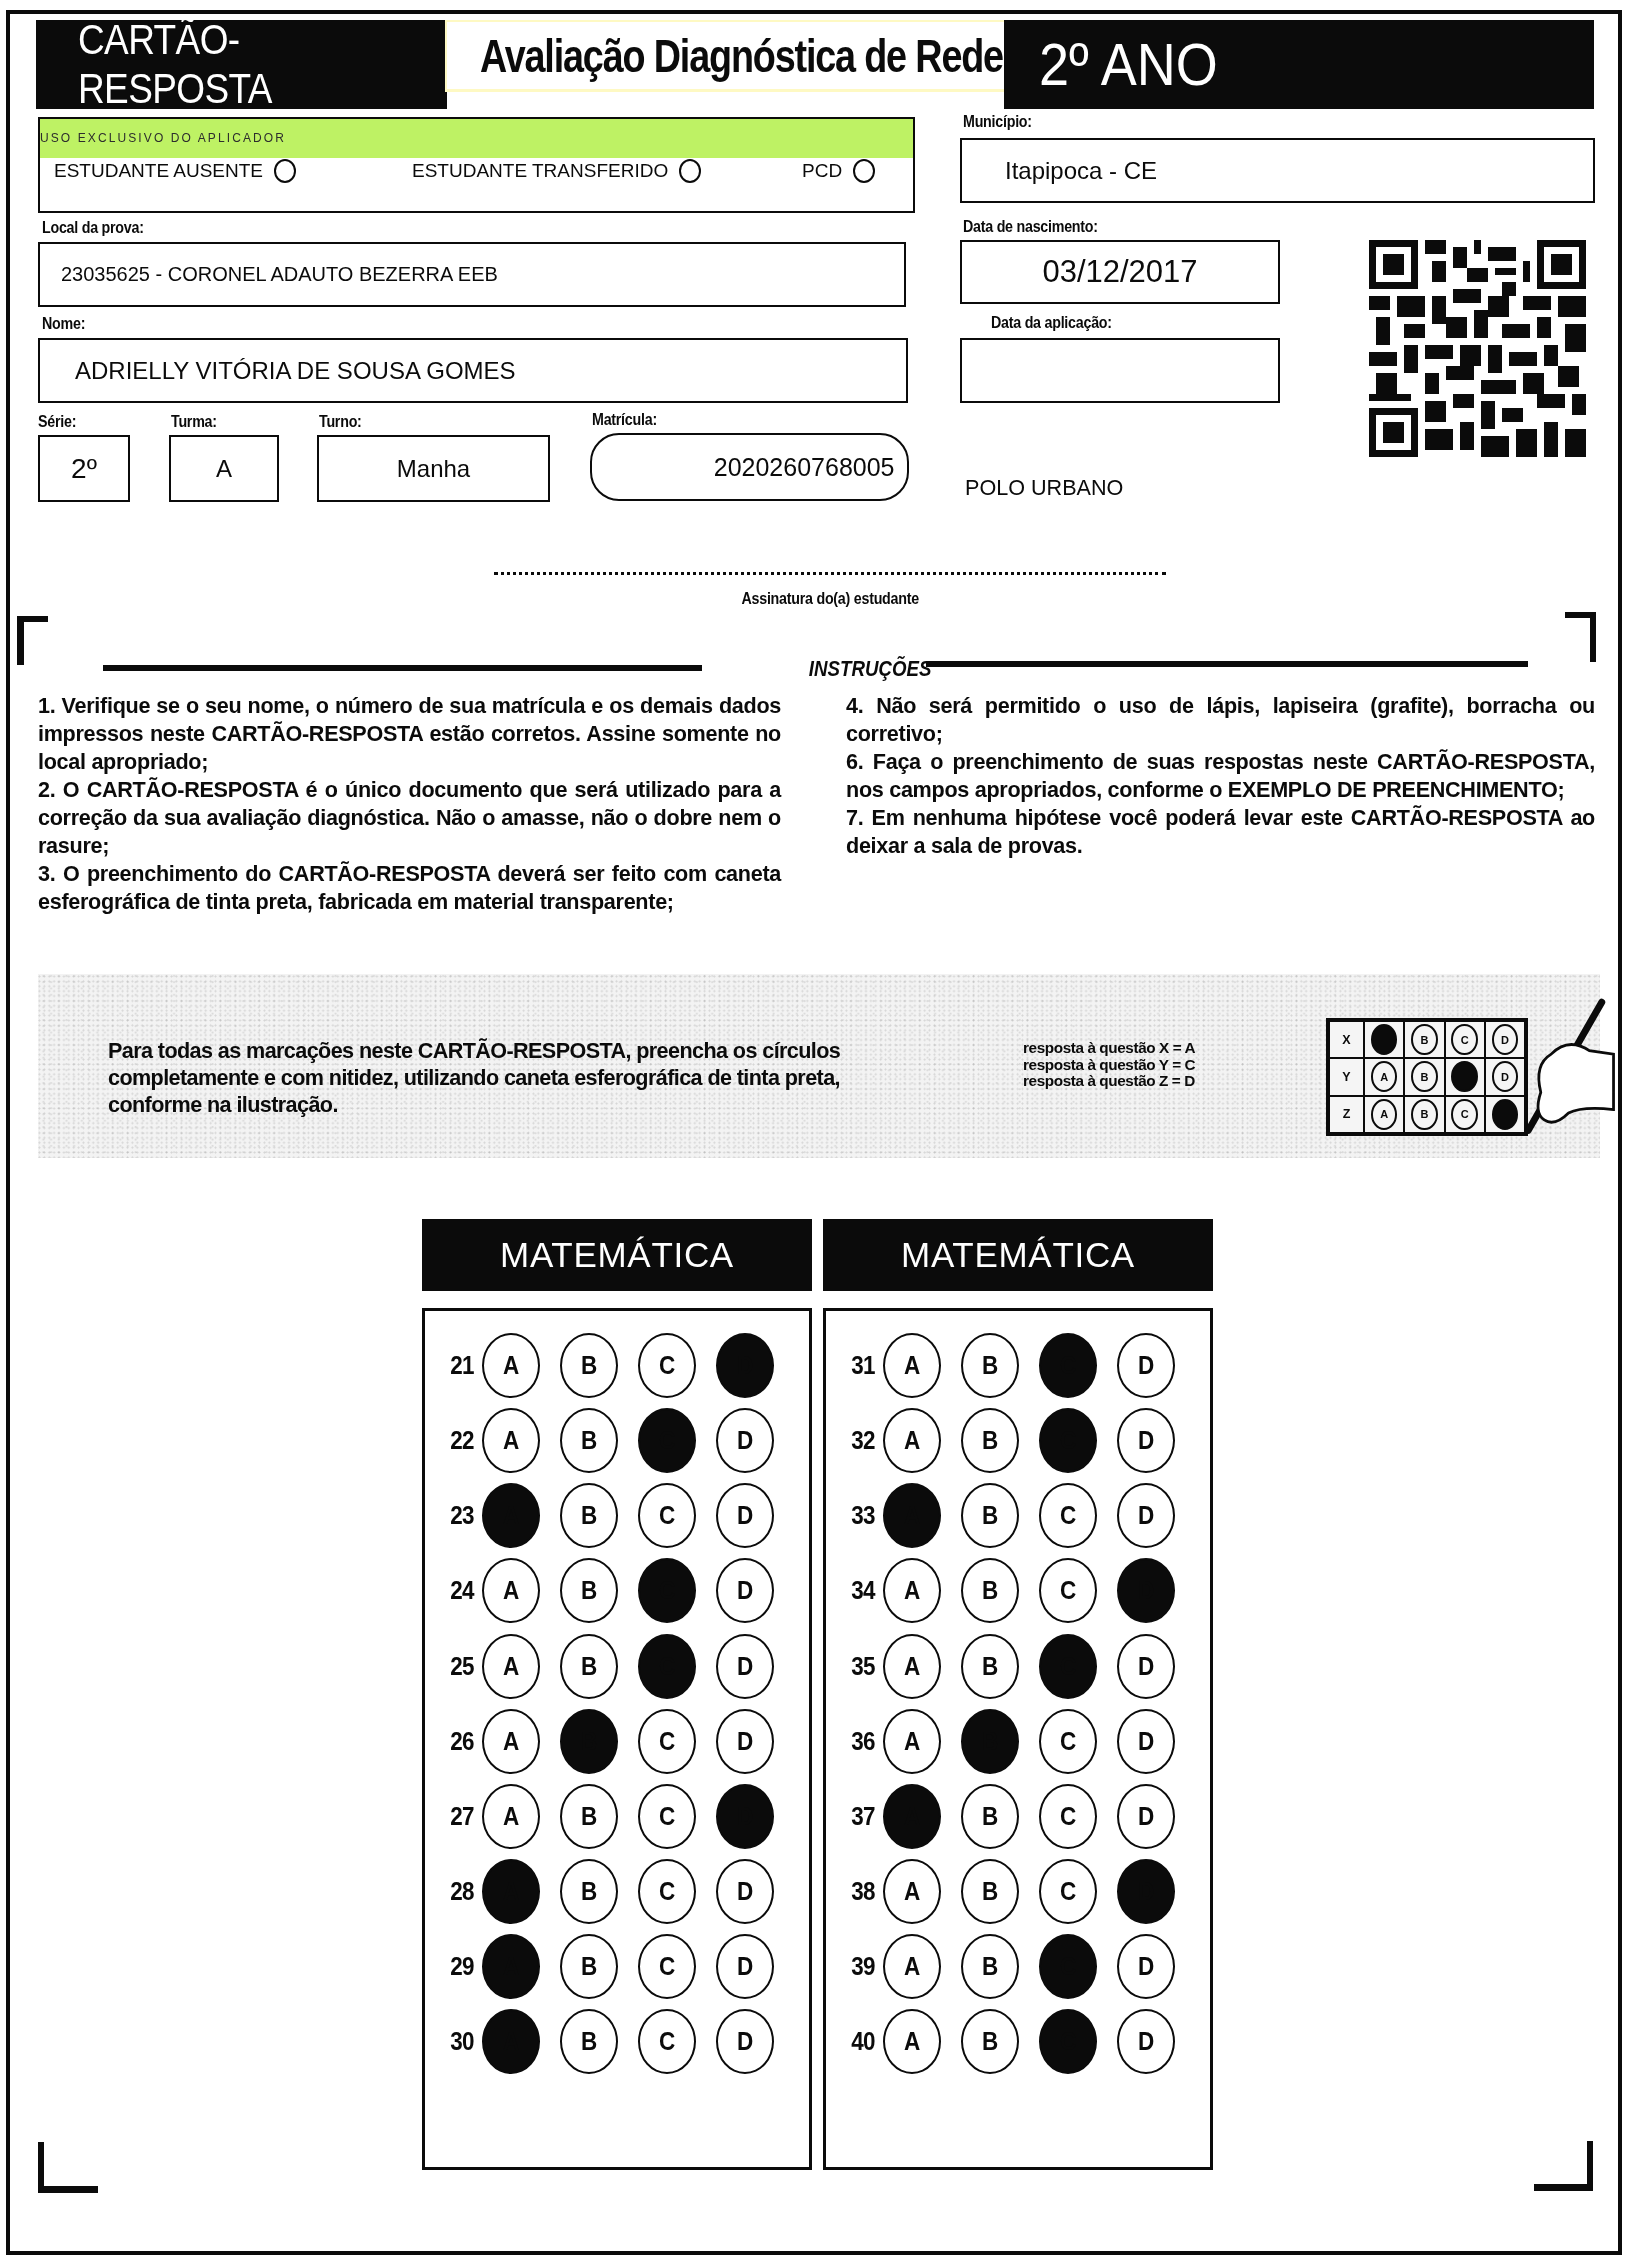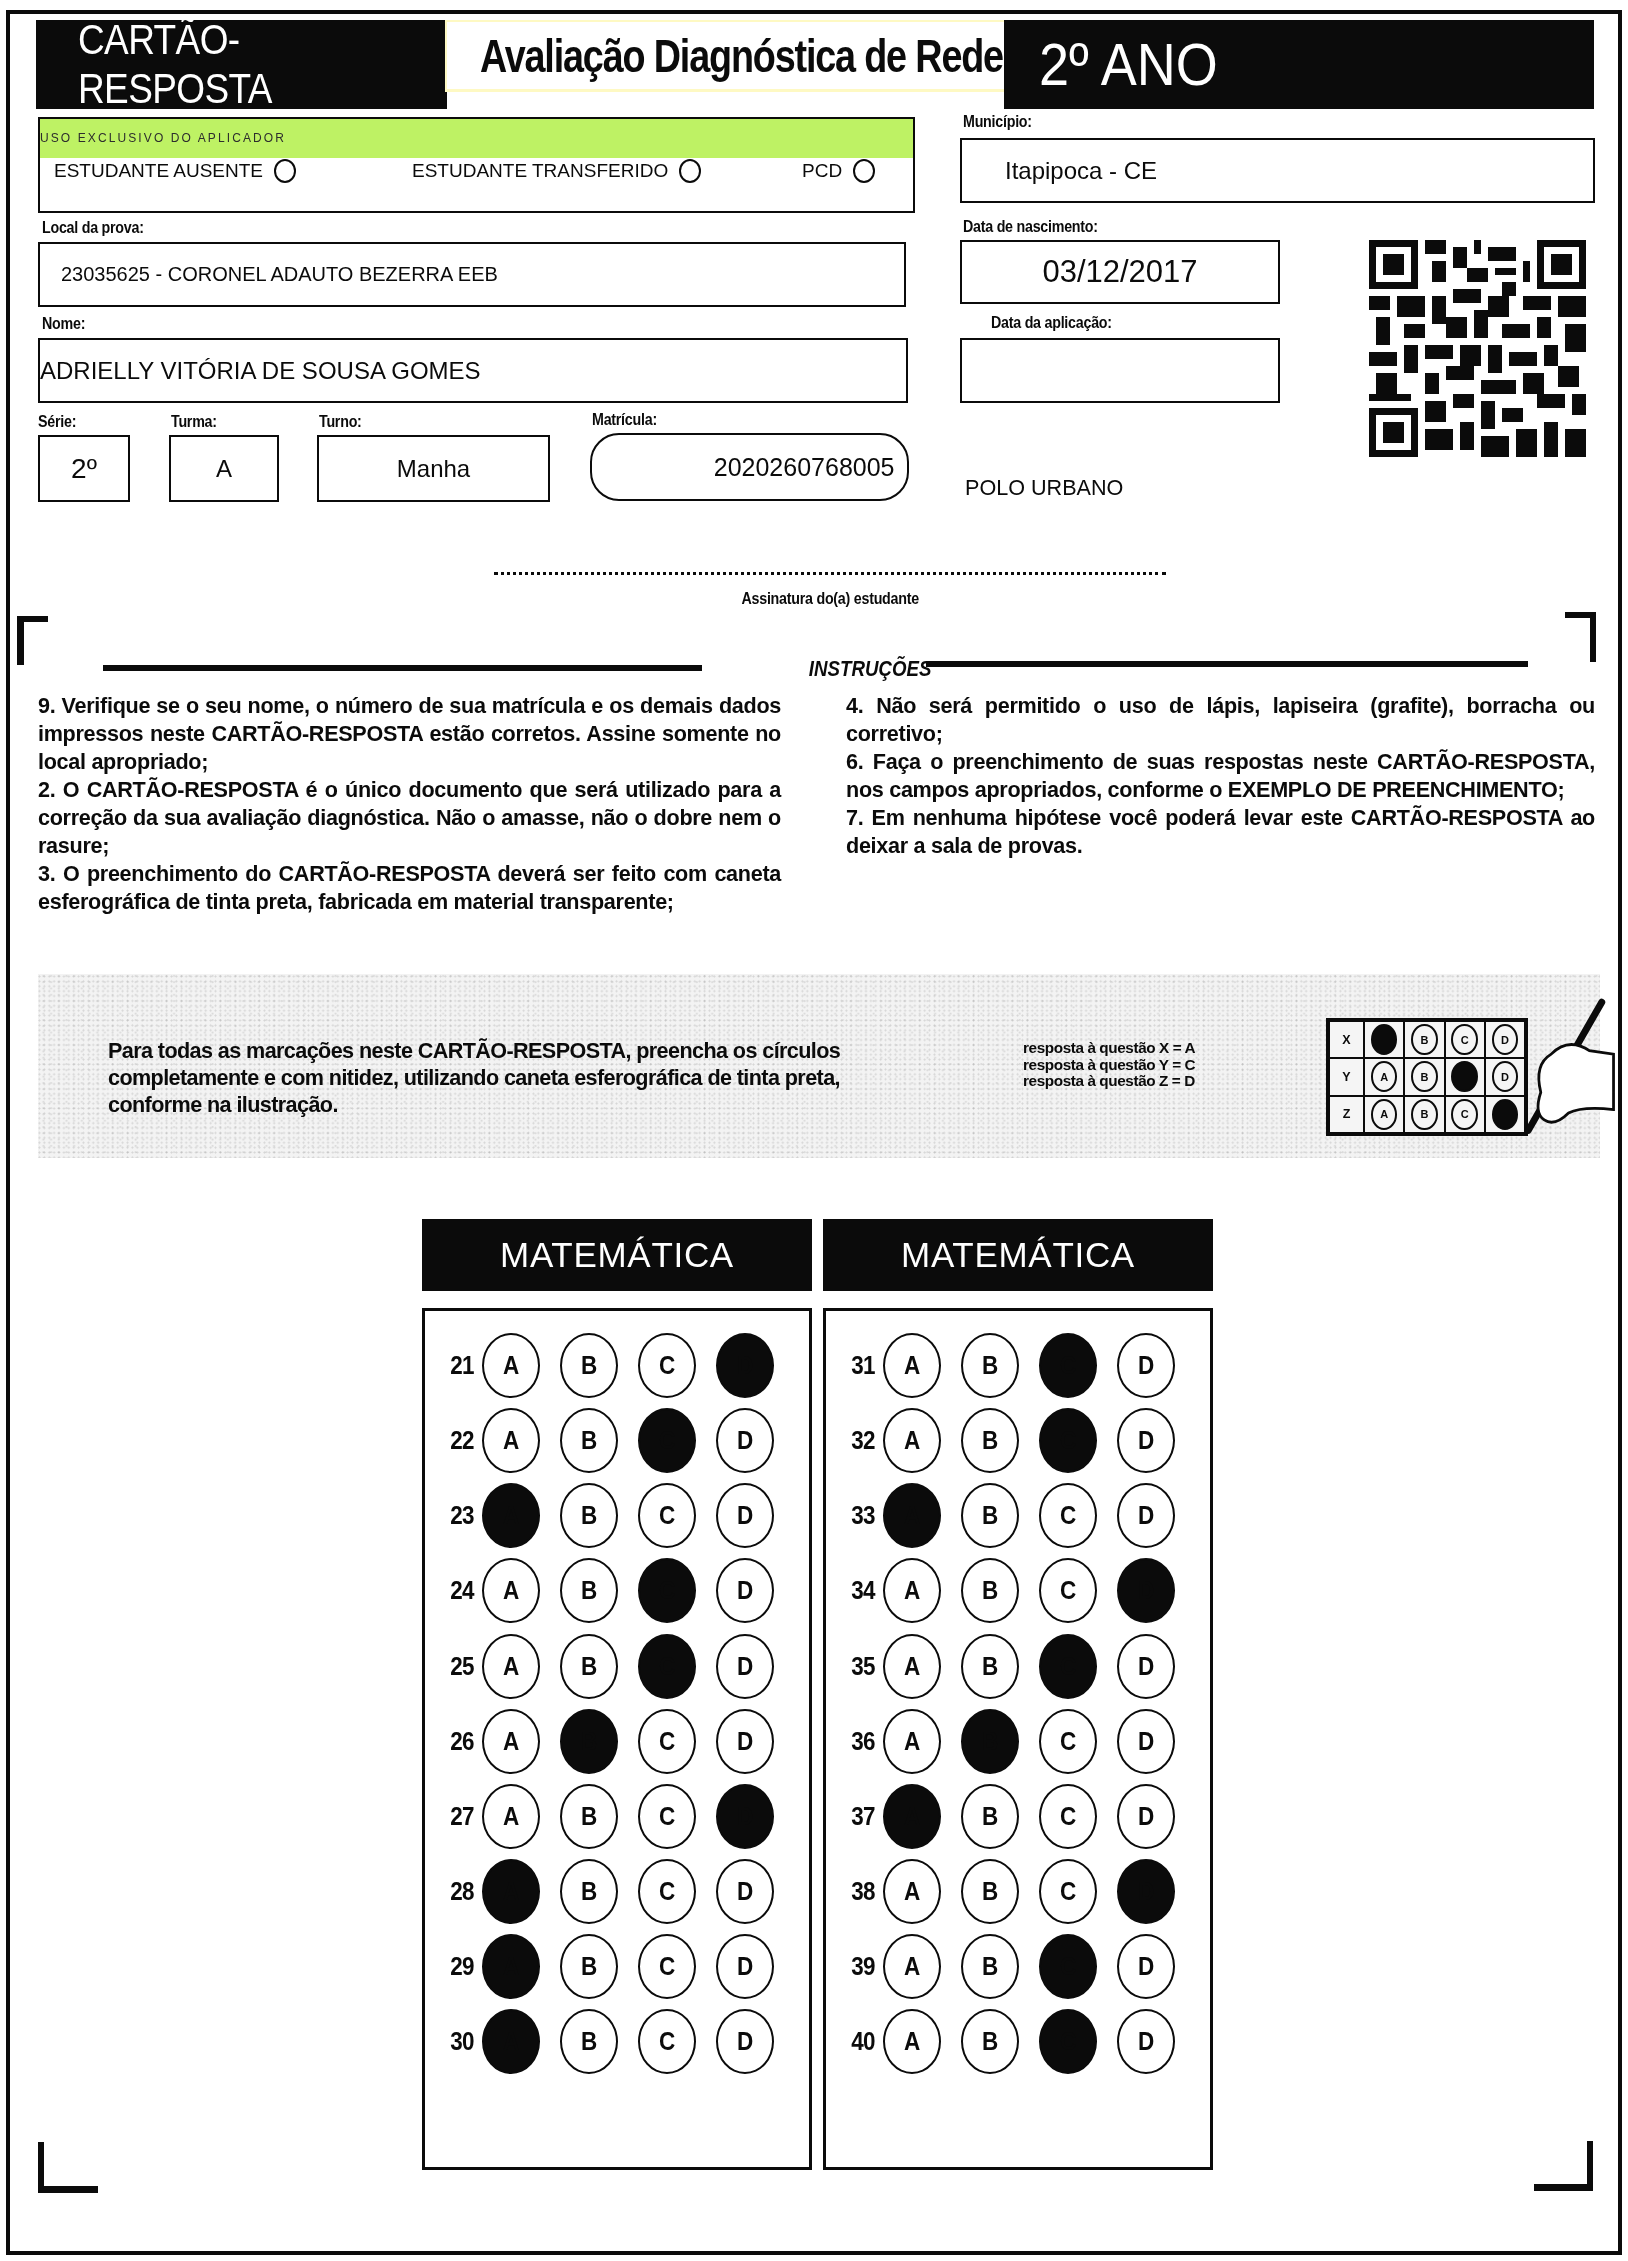--- a/index.html
+++ b/index.html
@@ -121,21 +121,21 @@
 <div class="abs field" style="left:38px;top:242px;width:868px;height:65px;padding-left:21px;">
   <span class="val" style="font-size:20px;">23035625 - CORONEL ADAUTO BEZERRA EEB</span>
 </div>
 
 <div class="abs lbl" style="left:963px;top:216px;"><span>Data de nascimento:</span></div>
 <div class="abs field" style="left:960px;top:240px;width:320px;height:64px;justify-content:center;">
   <span class="val" style="font-size:31px;">03/12/2017</span>
 </div>
 
 <div class="abs lbl" style="left:42px;top:313px;"><span>Nome:</span></div>
-<div class="abs field" style="left:38px;top:338px;width:870px;height:65px;">
+<div class="abs field" style="left:38px;top:338px;width:870px;height:65px;padding-left:35px;">
   <span class="val">ADRIELLY VITÓRIA DE SOUSA GOMES</span>
 </div>
 
 <div class="abs lbl" style="left:963px;top:312px;margin-left:28px;"><span>Data da aplicação:</span></div>
 <div class="abs field" style="left:960px;top:338px;width:320px;height:65px;">
   <span class="val"></span>
 </div>
 
 <div class="abs lbl" style="left:38px;top:411px;"><span>Série:</span></div>
 <div class="abs field" style="left:38px;top:435px;width:92px;height:67px;justify-content:center;">
@@ -230,21 +230,21 @@
 <div class="abs corner" style="left:38px;top:2142px;width:6.3px;height:50px;"></div>
 <div class="abs corner" style="left:38px;top:2186px;width:60px;height:7px;"></div>
 <div class="abs corner" style="left:1587px;top:2141px;width:6.3px;height:50px;"></div>
 <div class="abs corner" style="left:1534px;top:2184px;width:59px;height:7px;"></div>
 
 <div class="abs rule" style="left:103px;top:665px;width:599px;"></div>
 <div class="abs instr-title"><span>INSTRUÇÕES</span></div>
 <div class="abs rule" style="left:926px;top:661px;width:602px;"></div>
 
 <div class="abs instr-col" style="left:38px;top:692px;width:743px;">
-  <p>9. Verifique se o seu nome, o número de sua matrícula e os demais dados impressos neste CARTÃO-RESPOSTA estão corretos. Assine somente no local apropriado;</p>
+  <p>1. Verifique se o seu nome, o número de sua matrícula e os demais dados impressos neste CARTÃO-RESPOSTA estão corretos. Assine somente no local apropriado;</p>
   <p>2. O CARTÃO-RESPOSTA é o único documento que será utilizado para a correção da sua avaliação diagnóstica. Não o amasse, não o dobre nem o rasure;</p>
   <p>3. O preenchimento do CARTÃO-RESPOSTA deverá ser feito com caneta esferográfica de tinta preta, fabricada em material transparente;</p>
 </div>
 <div class="abs instr-col" style="left:846px;top:692px;width:749px;">
   <p>4. Não será permitido o uso de lápis, lapiseira (grafite), borracha ou corretivo;</p>
   <p>6. Faça o preenchimento de suas respostas neste CARTÃO-RESPOSTA, nos campos apropriados, conforme o EXEMPLO DE PREENCHIMENTO;</p>
   <p>7. Em nenhuma hipótese você poderá levar este CARTÃO-RESPOSTA ao deixar a sala de provas.</p>
 </div>
 
 <div class="abs example">

